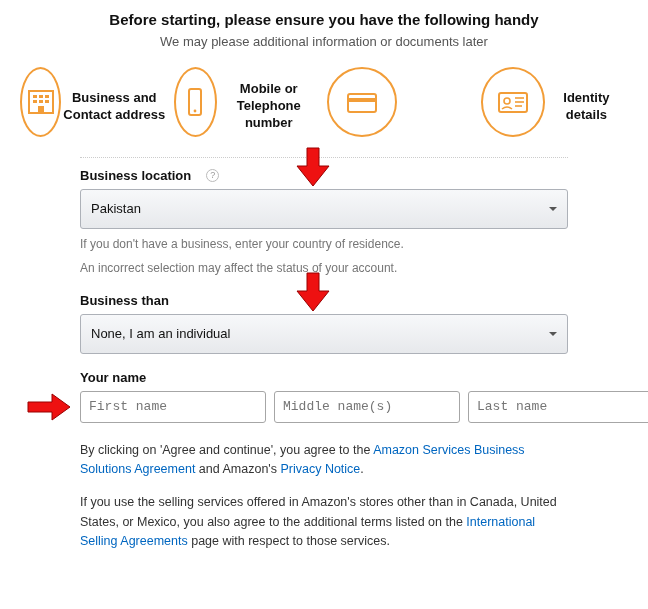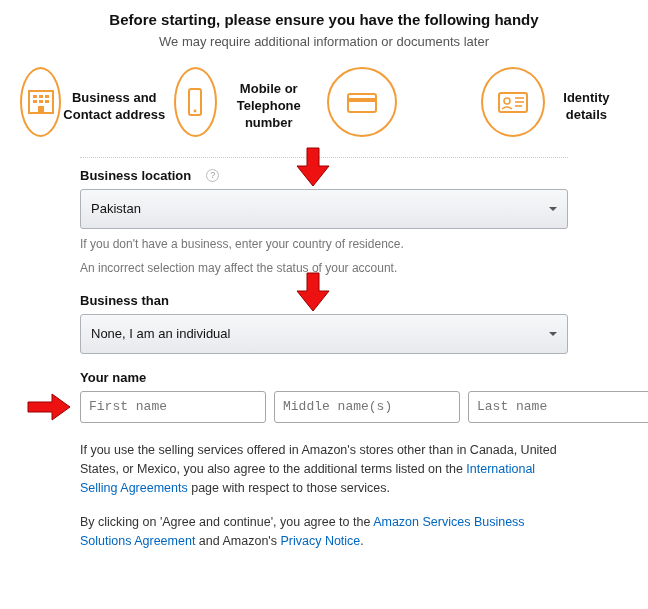--- a/index.html
+++ b/index.html
@@ -56,21 +56,21 @@
   .arrow-right {
     position: absolute; width: 46px; height: 30px; pointer-events: none;
   }
 </style>
 </head>
 <body>
 
 <div class="container">
   <div class="header">
     <h1>Before starting, please ensure you have the following handy</h1>
-    <p class="sub">We may require additional information or documents later</p>
+    <p class="sub">We may please additional information or documents later</p>
   </div>
 
   <div class="icon-row">
     <div class="icon-col">
       <div class="circle">
         <svg width="34" height="34" viewBox="0 0 34 34">
           <rect x="5" y="6" width="24" height="22" fill="none" stroke="#f29d38" stroke-width="2"></rect>
           <rect x="9" y="10" width="4" height="3" fill="#f29d38"></rect>
             <rect x="15" y="10" width="4" height="3" fill="#f29d38"></rect>
             <rect x="21" y="10" width="4" height="3" fill="#f29d38"></rect>
@@ -154,20 +154,20 @@
       </svg>
       <div class="name-row">
         <input class="text-input" placeholder="First name" style="">
         <input class="text-input" placeholder="Middle name(s)" style="">
         <input class="text-input" placeholder="Last name" style="">
       </div>
     </div>
 
     <div class="legal">
       <p>
-        <span>If you use the selling services offered in Amazon's stores other than in Canada, United States, or Mexico, you also agree to the additional terms listed on the </span><a href="#" class="link">International Selling Agreements</a><span> page with respect to those services.</span>
+        <span>By clicking on 'Agree and continue', you agree to the </span><a href="#" class="link">Amazon Services Business Solutions Agreement</a><span> and Amazon's </span><a href="#" class="link">Privacy Notice</a><span>.</span>
       </p>
       <p>
-        <span>By clicking on 'Agree and continue', you agree to the </span><a href="#" class="link">Amazon Services Business Solutions Agreement</a><span> and Amazon's </span><a href="#" class="link">Privacy Notice</a><span>.</span>
+        <span>If you use the selling services offered in Amazon's stores other than in Canada, United States, or Mexico, you also agree to the additional terms listed on the </span><a href="#" class="link">International Selling Agreements</a><span> page with respect to those services.</span>
       </p>
     </div>
   </div>
 </div>
 
 </body></html>

